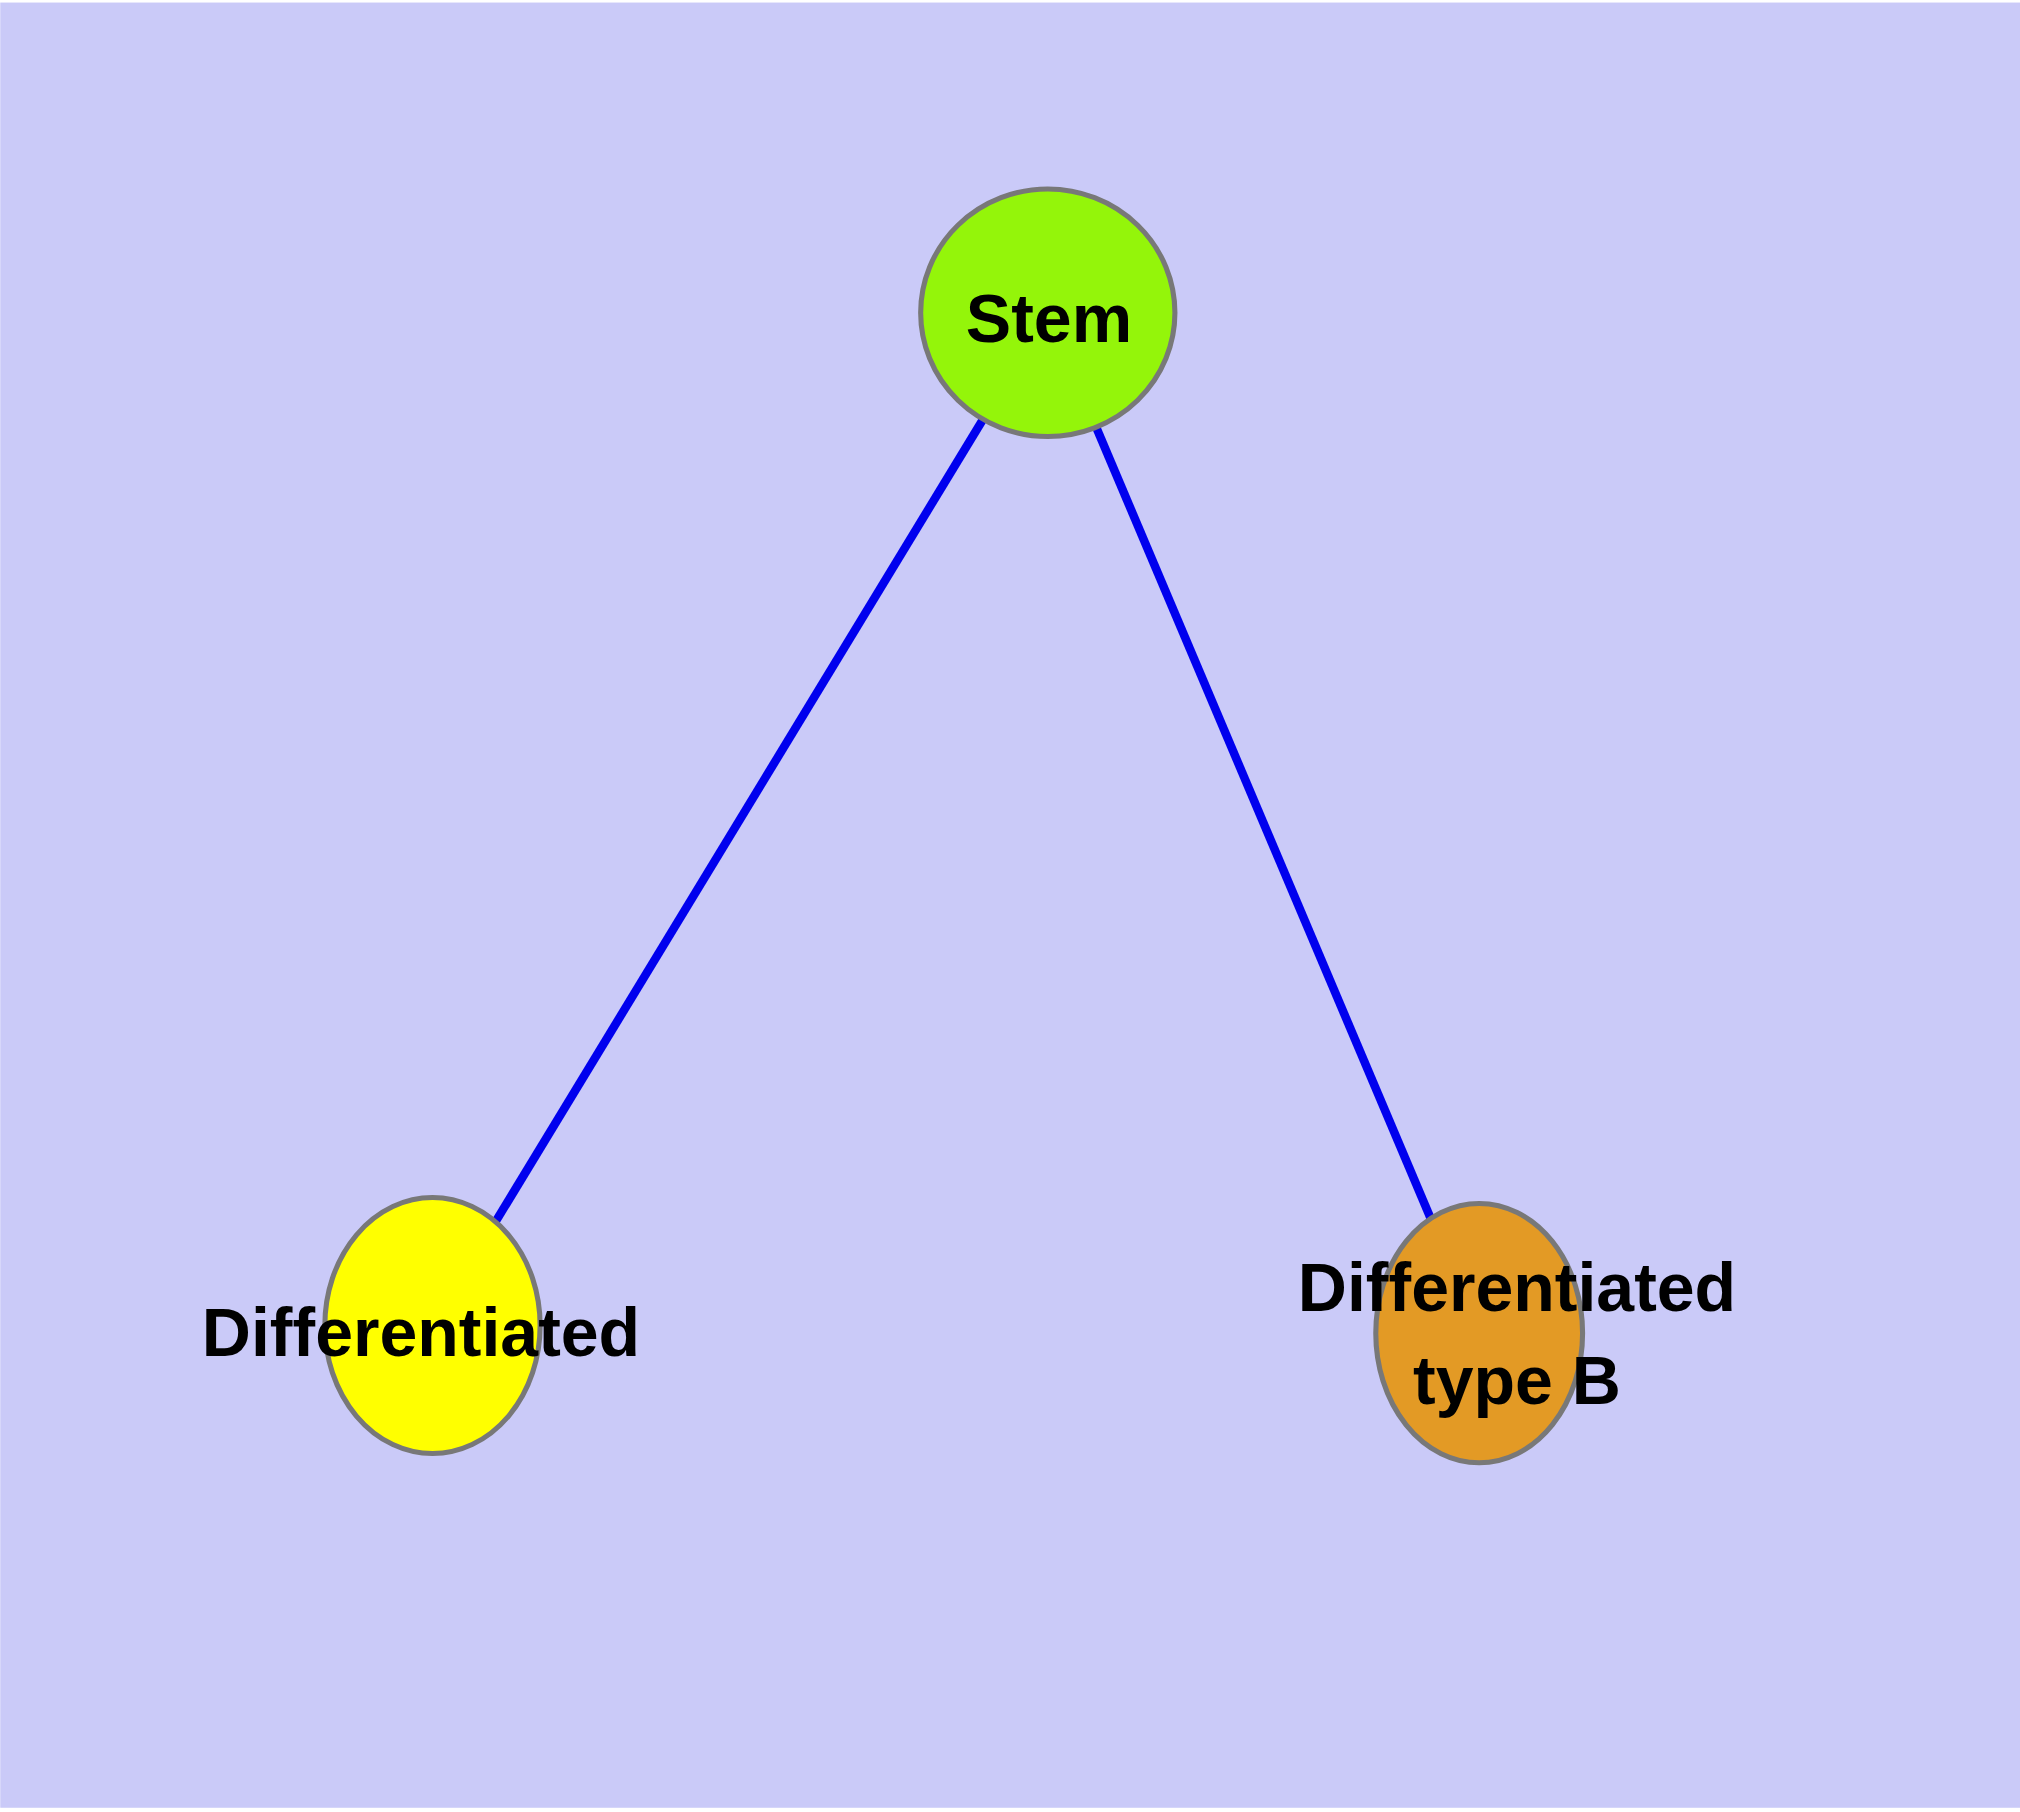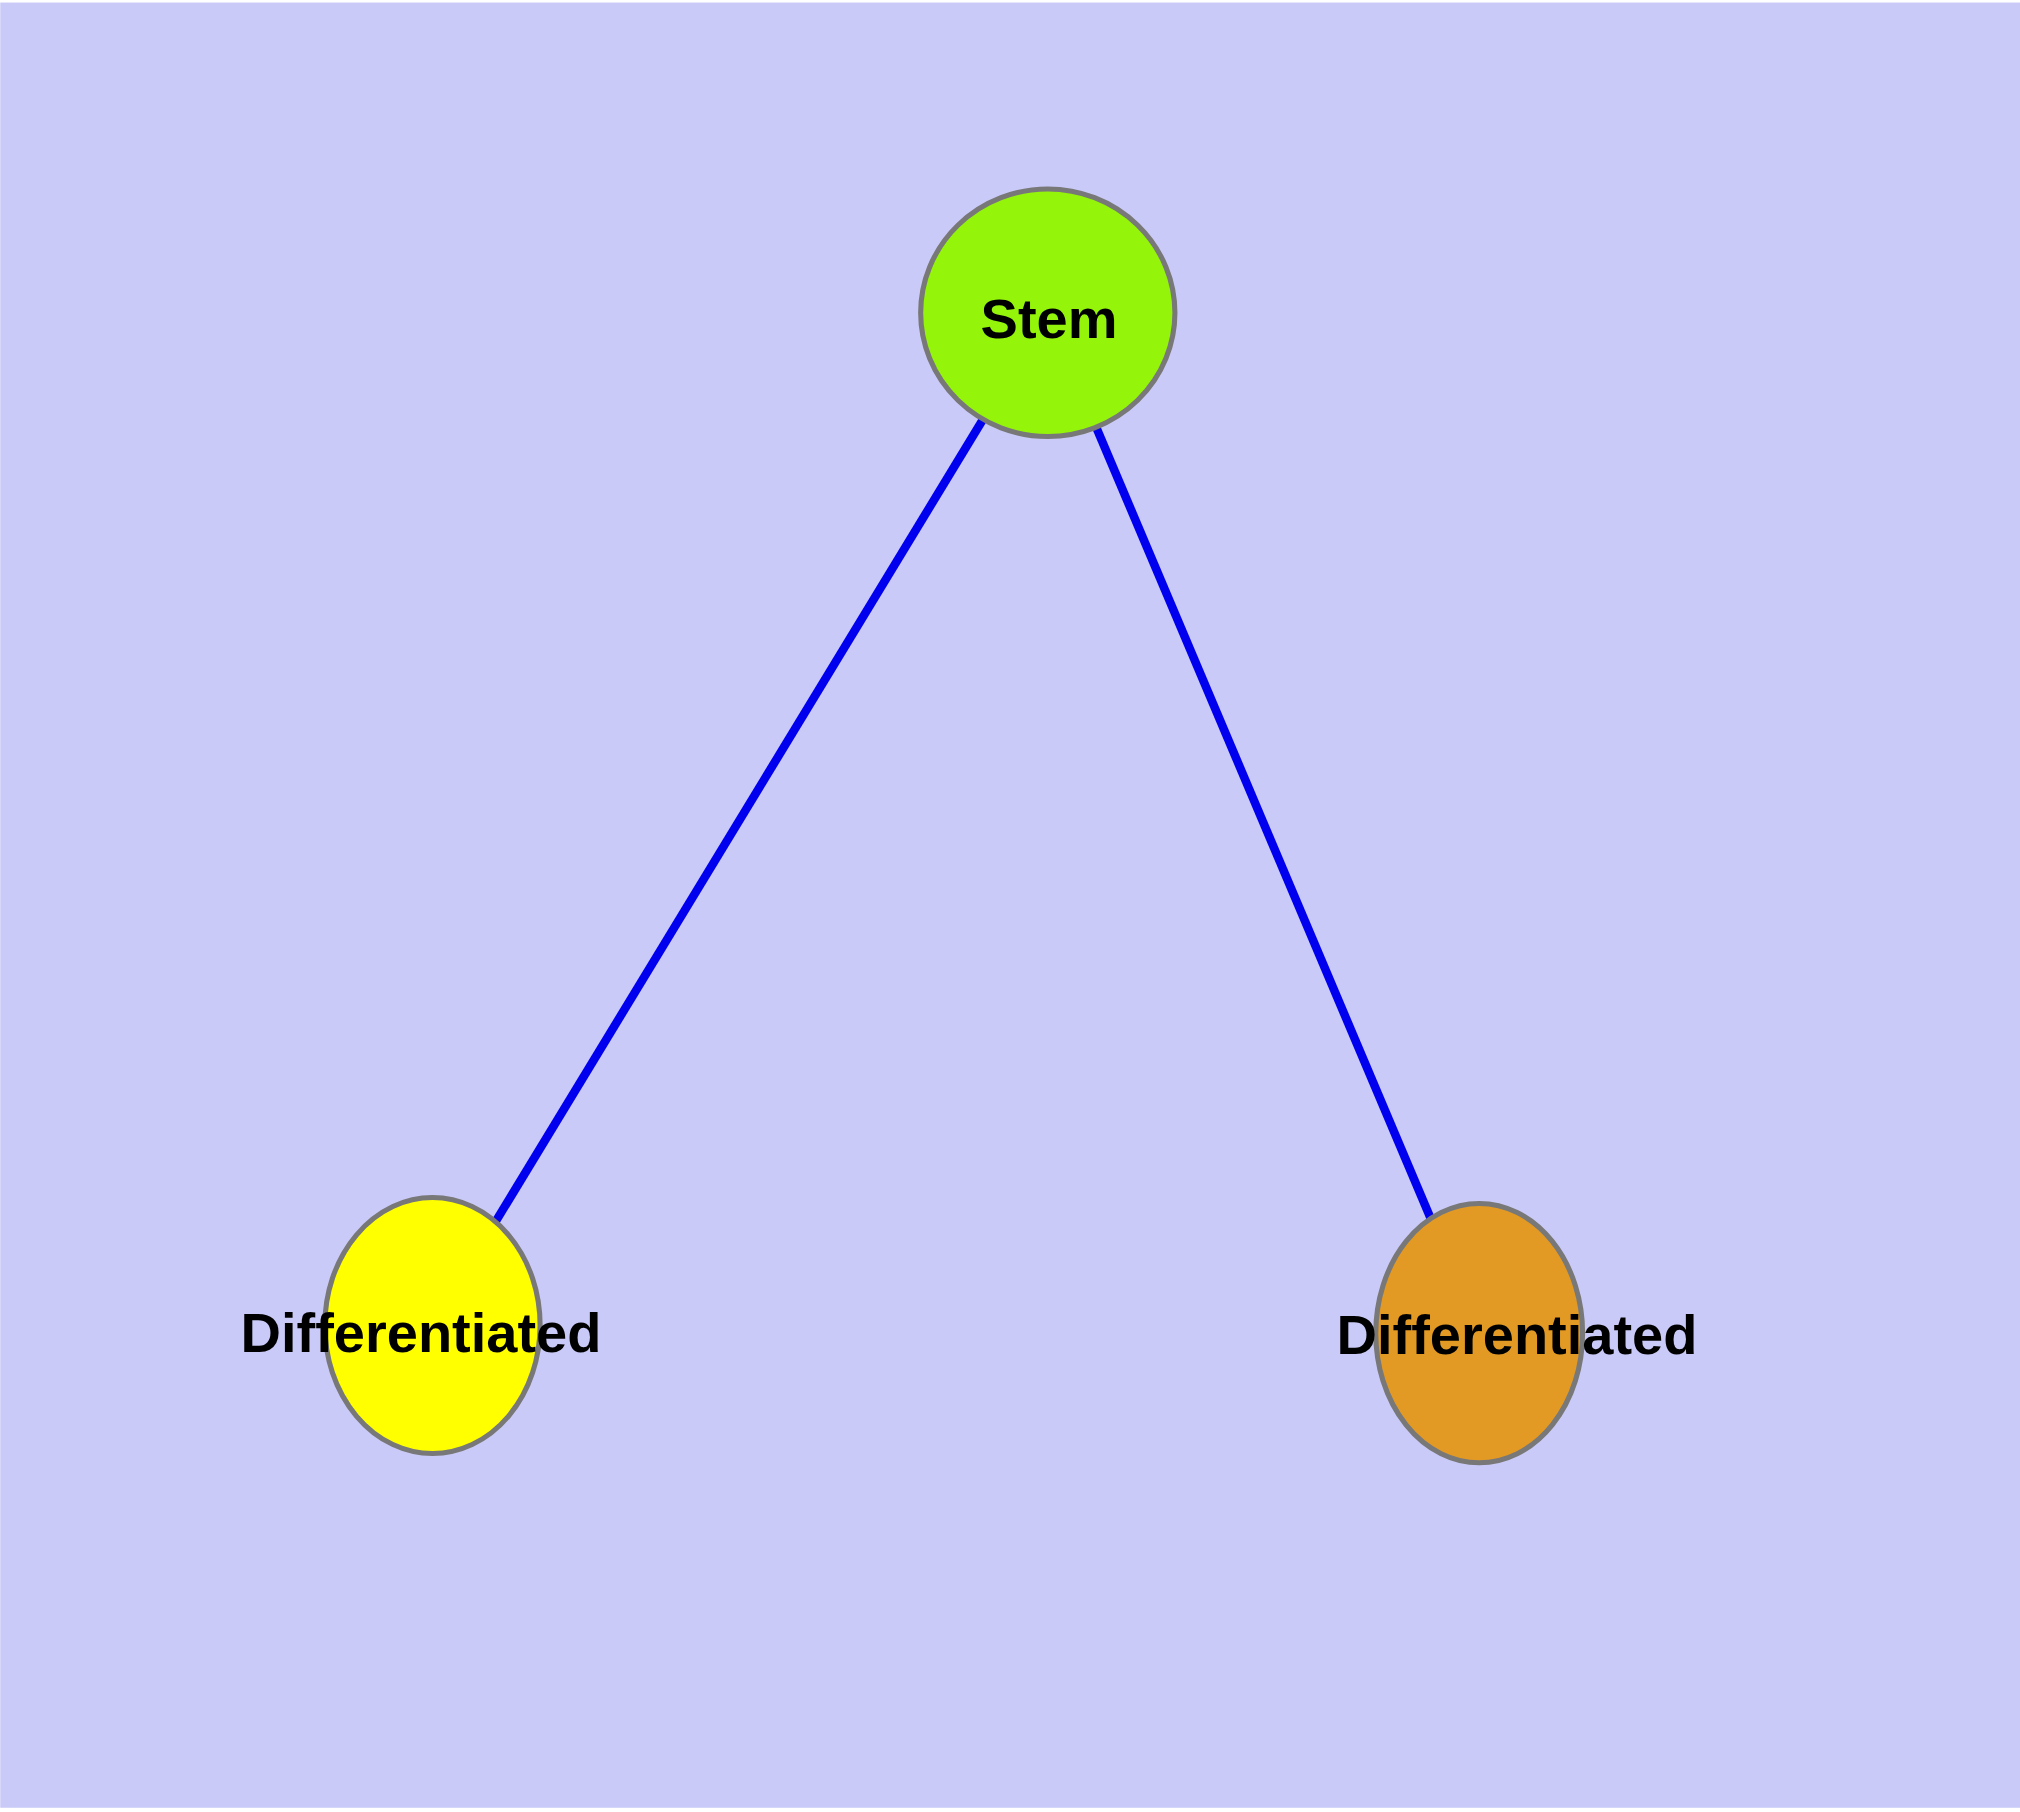--- a/index.html
+++ b/index.html
@@ -19,21 +19,21 @@
     left: 0;
     top: 0;
     width: 2021px;
     height: 1812px;
   }
   .node-label {
     position: absolute;
     transform: translate(-50%, -50%);
     text-align: center;
     font-weight: bold;
-    font-size: 56px;
+    font-size: 68px;
     line-height: 93px;
     color: #000000;
     white-space: nowrap;
     letter-spacing: 0px;
   }
   .label-stem  { left: 1049px; top: 318px;  }
   .label-a     { left: 421px;  top: 1332px; }
   .label-b     { left: 1517px; top: 1334px; }
 </style>
 </head>
@@ -55,14 +55,15 @@
 </svg>
 
 <div class="node-label label-stem">Stem</div>
 
 <div class="node-label label-a">
   <div>Differentiated</div>
 </div>
 
 <div class="node-label label-b">
   <div>Differentiated</div>
+  <div>type B</div>
 </div>
 
 
 </body></html>

